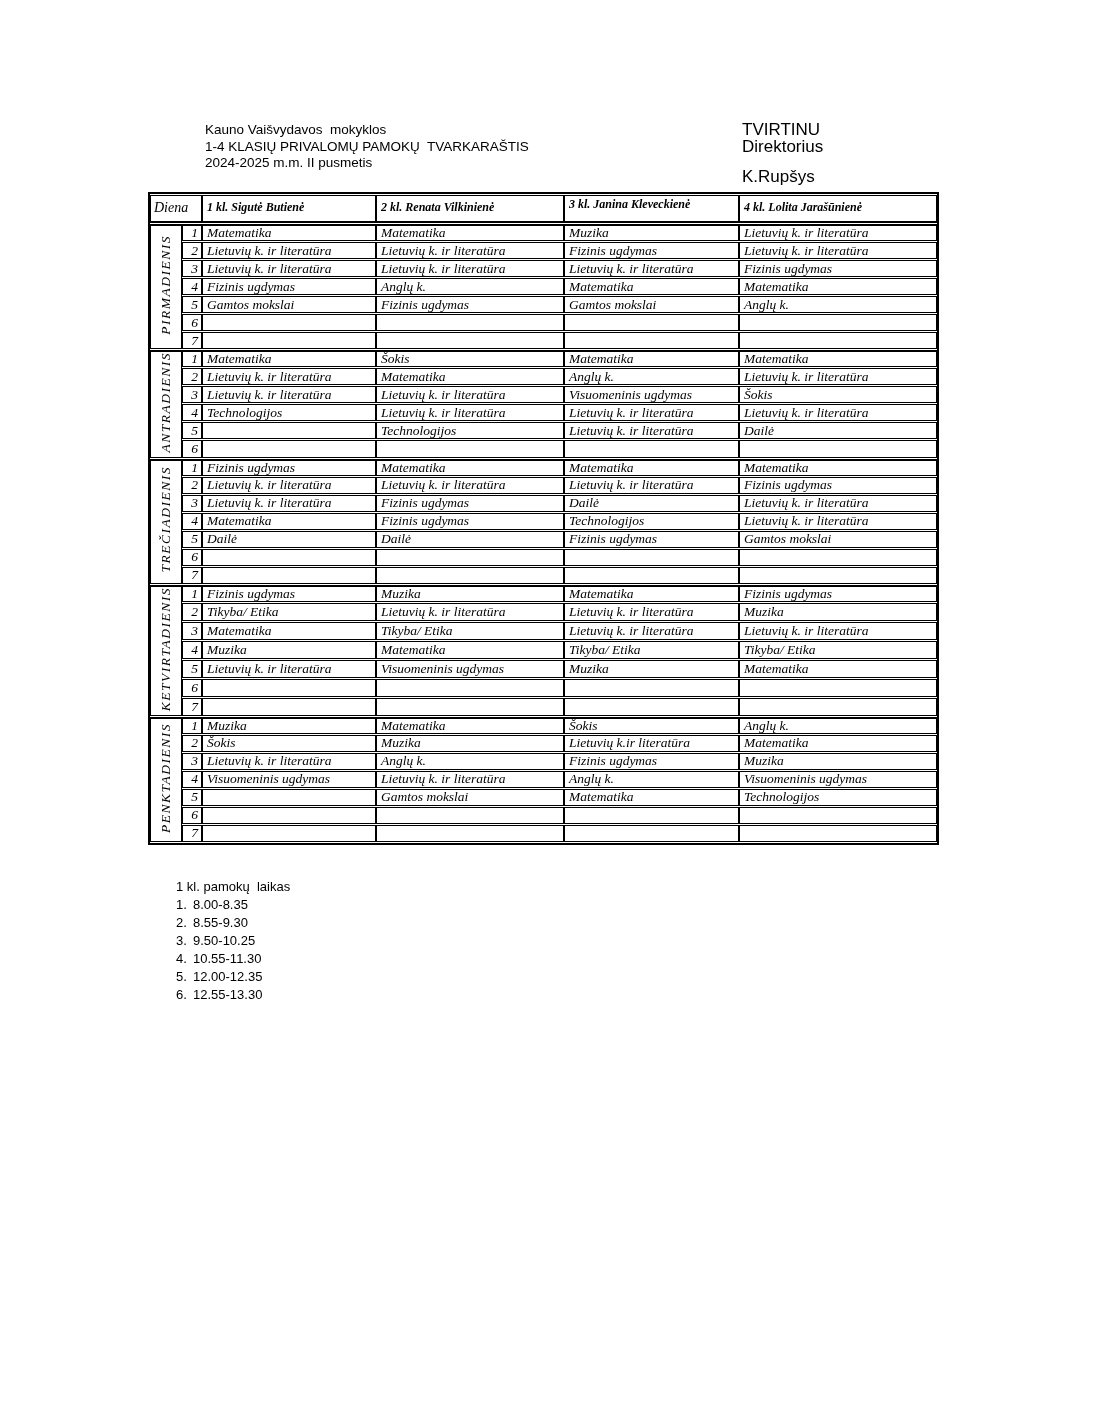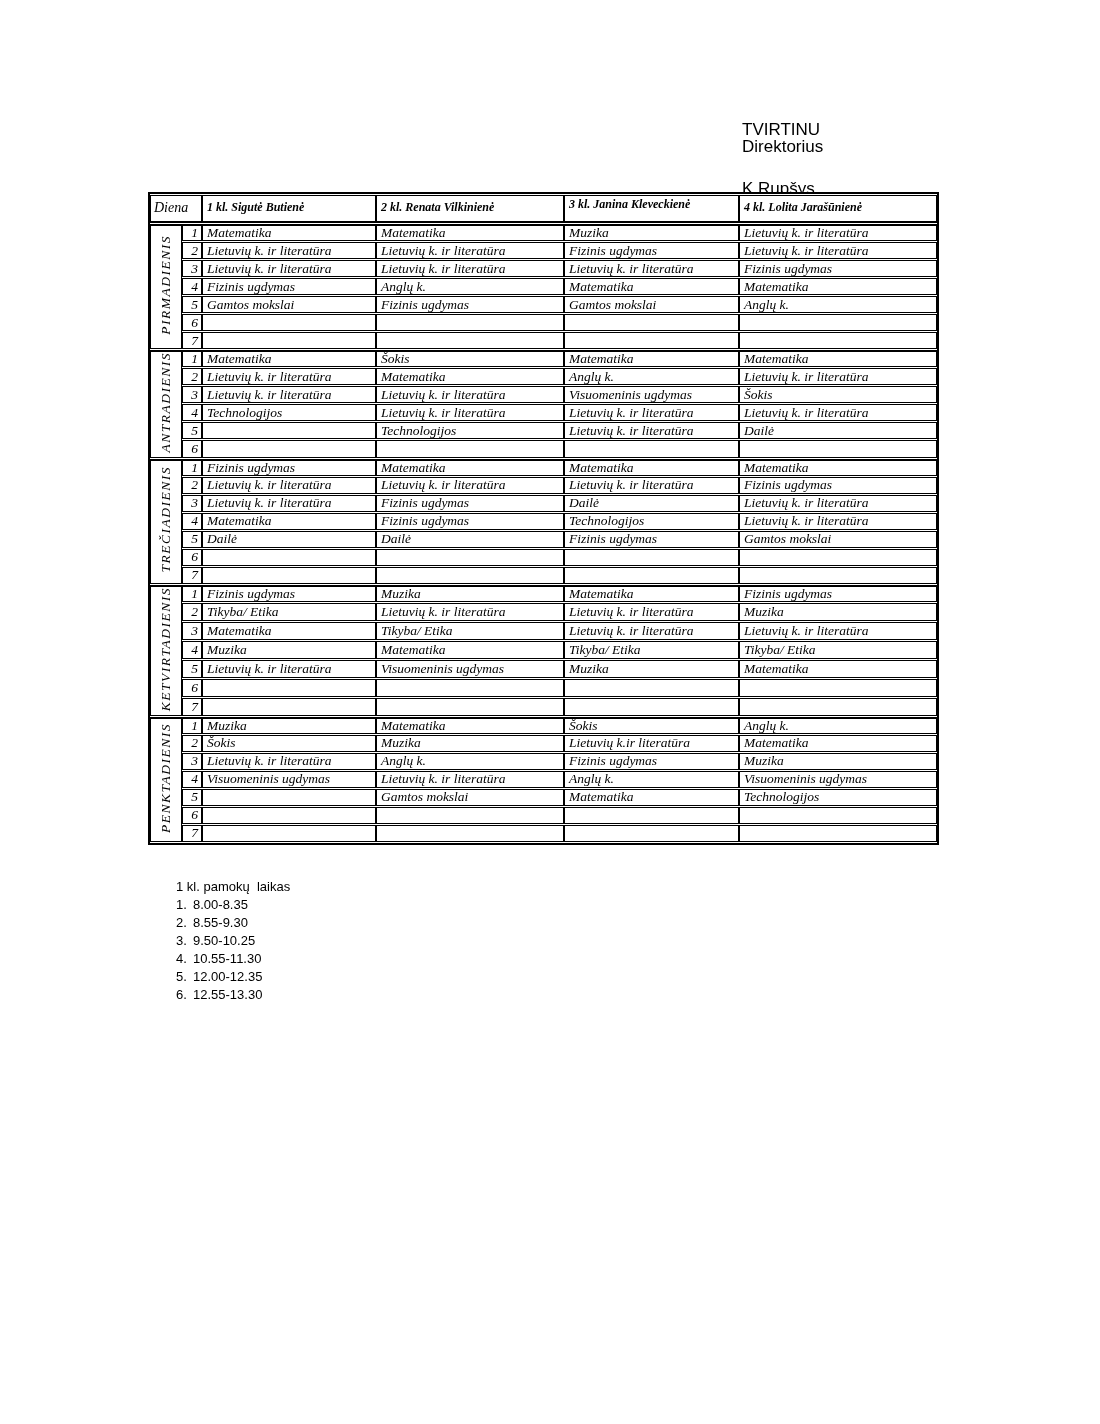--- a/index.html
+++ b/index.html
@@ -18,21 +18,21 @@
 
   
   .doc-header {
     position: absolute; left: 205px; top: 122px;
     font-size: 13.5px; line-height: 16.5px;
   }
   .approval {
     position: absolute; left: 742px; top: 122px;
     font-size: 17px; line-height: 16.5px;
   }
-  .approval .sig { display: block; margin-top: 26px; }
+  .approval .sig { display: block; margin-top: 14px; }
 
   
   table.timetable {
     position: absolute; left: 148px; top: 192px;
     border-collapse: separate;
     border-spacing: 0 1px;
     table-layout: fixed;
     border: 2px solid #000;
     background: #fff;
     empty-cells: show;
@@ -108,20 +108,25 @@
     position: absolute; left: 176px; top: 878px;
     font-size: 13px; line-height: 18px;
   }
   .times .t-row .no { display: inline-block; min-width: 17px; }
 </style>
 </head>
 <body>
 
 <div class="page">
 
+  <div class="doc-header">
+    <div class="pre">Kauno Vaišvydavos  mokyklos</div>
+    <div class="pre">1-4 KLASIŲ PRIVALOMŲ PAMOKŲ  TVARKARAŠTIS</div>
+    <div class="pre">2024-2025 m.m. II pusmetis</div>
+  </div>
 
   <div class="approval">
     <div>TVIRTINU</div>
     <div>Direktorius</div>
     <span class="sig">K.Rupšys</span>
   </div>
 
   <table class="timetable">
     <colgroup>
       <col class="c-day">

